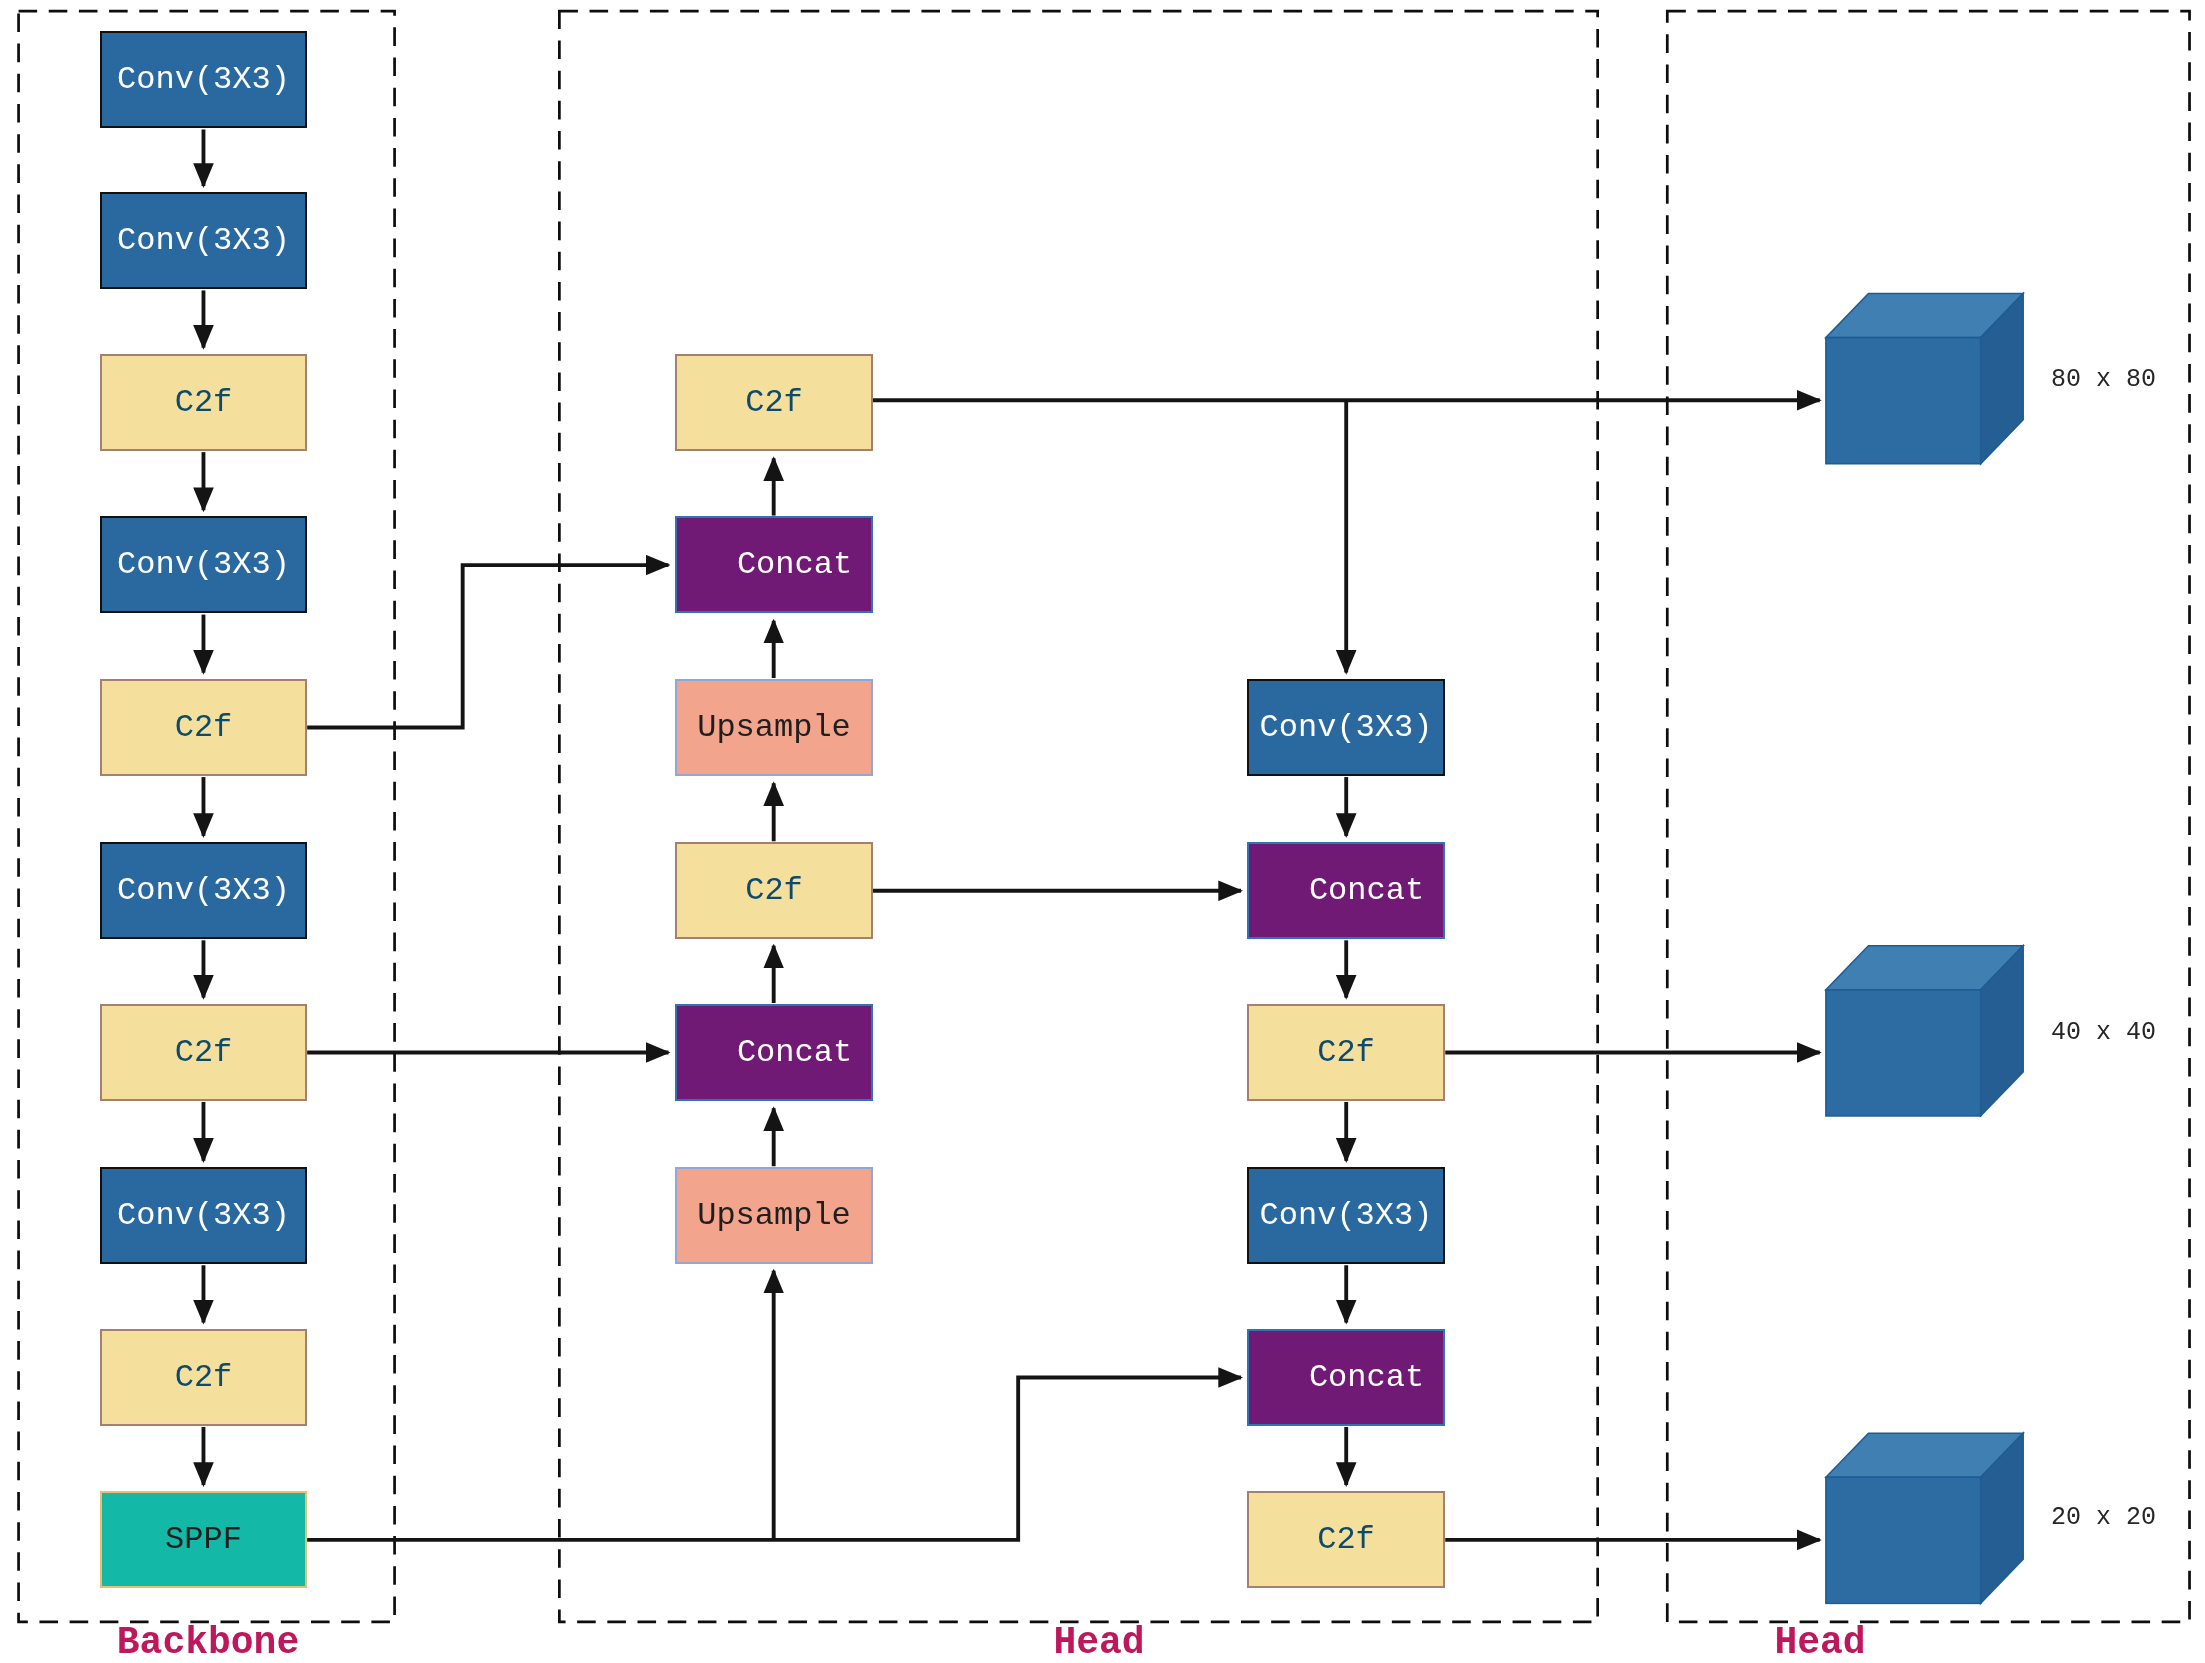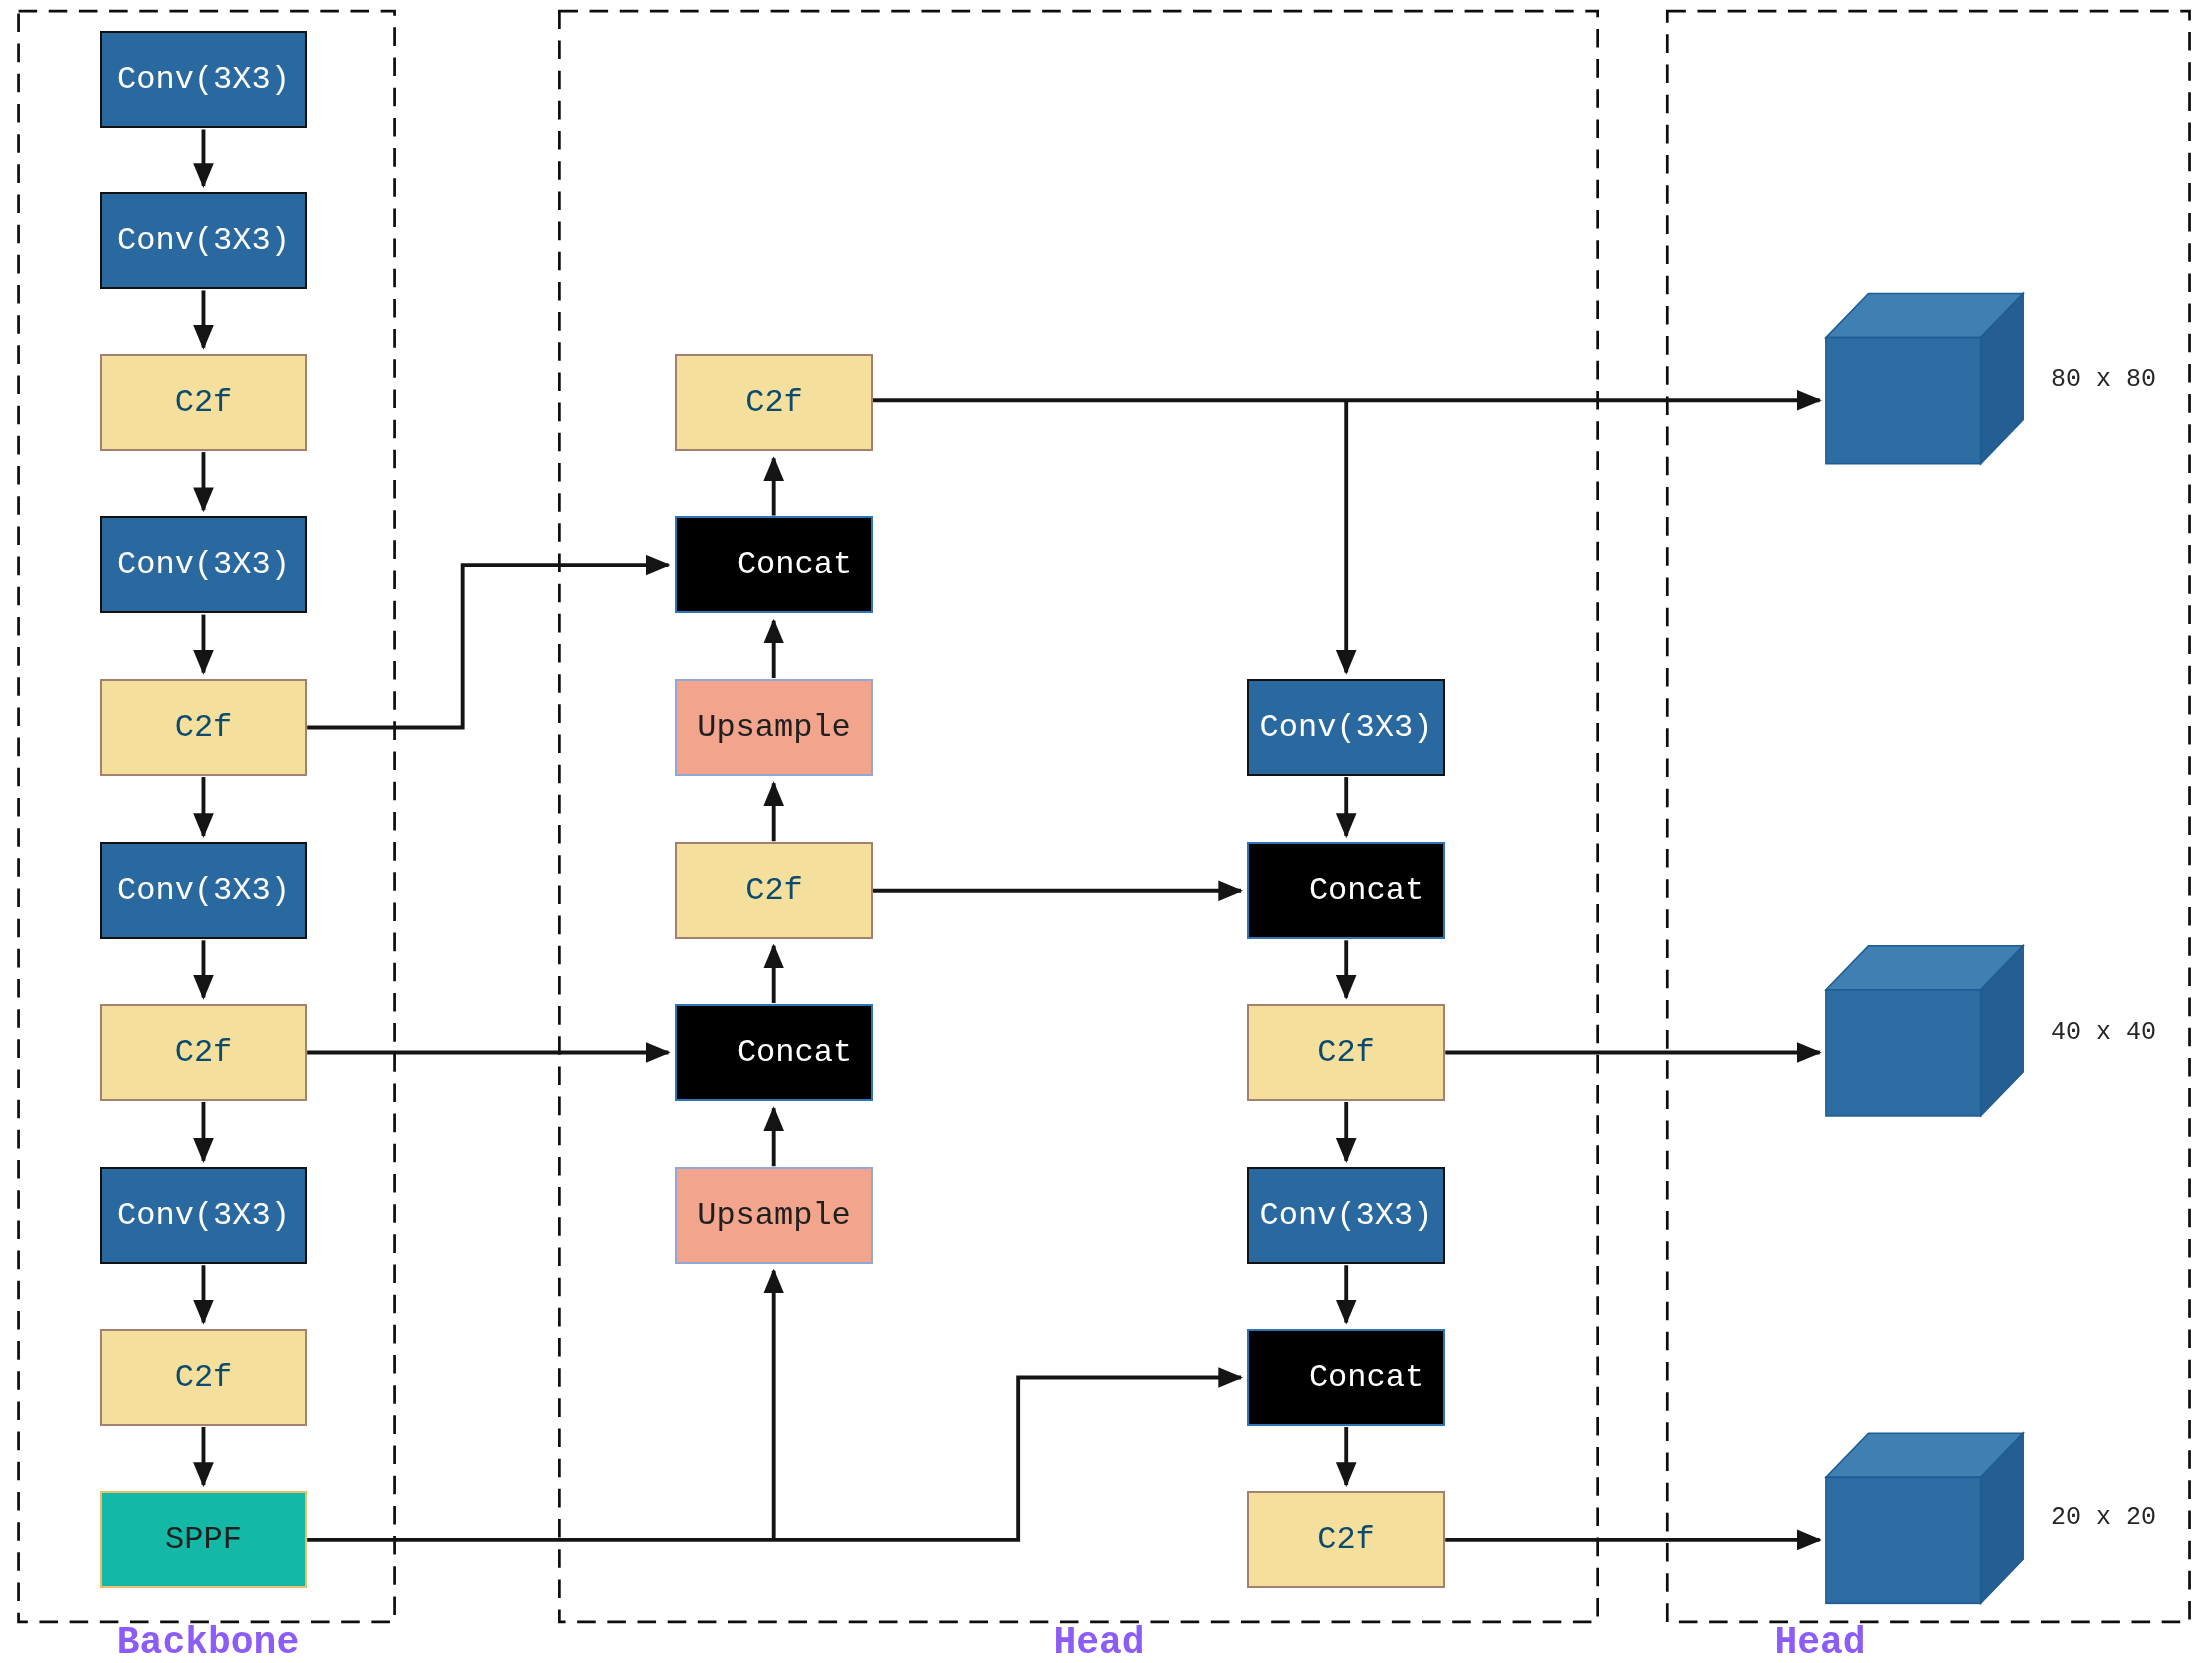--- a/index.html
+++ b/index.html
@@ -4,27 +4,27 @@
 <style>
   html,body{margin:0;padding:0;background:#ffffff;}
   #canvas{position:relative;width:2205px;height:1664px;background:#ffffff;
           font-family:Liberation Mono, monospace;overflow:hidden;}
   #wires{position:absolute;left:0;top:0;z-index:1;}
   .node{position:absolute;width:207px;height:97px;display:flex;align-items:center;
         justify-content:center;font-size:32px;z-index:2;box-sizing:border-box;}
   .neck-w{width:198px;}
   .conv{background:#2a69a0;border:2.3px solid #111111;color:#ffffff;}
   .c2f{background:#f5df9c;border:2.3px solid #a5806f;color:#0c4a6e;}
-  .concat{background:#000000;border:2.3px solid #2e75b6;color:#ffffff;padding-left:41px;}
+  .concat{background:#701a75;border:2.3px solid #2e75b6;color:#ffffff;padding-left:41px;}
   .upsample{background:#f2a48d;border:2.3px solid #90a8d8;color:#1f1f1f;}
   .sppf{background:#14b8a6;border:2.3px solid #edbf6d;color:#1f1f1f;}
   .cube-label{position:absolute;width:155px;height:46px;line-height:46px;text-align:center;
         font-size:25px;color:#262626;z-index:2;}
   .section-label{position:absolute;width:248px;height:42px;line-height:42px;text-align:center;
-        font-size:38px;font-weight:bold;color:#8b5cf6;z-index:2;}
+        font-size:38px;font-weight:bold;color:#be185d;z-index:2;}
 </style>
 </head>
 <body>
 
 <div id="canvas">
 
   <svg id="wires" width="2205" height="1664" viewBox="0 0 2850 2150">
     <defs>
       <marker id="ah" viewBox="0 0 12 10" refX="11" refY="5" markerWidth="32" markerHeight="27" orient="auto" markerUnits="userSpaceOnUse">
         <path d="M0,0 L12,5 L0,10 Z" fill="#141414"></path>

